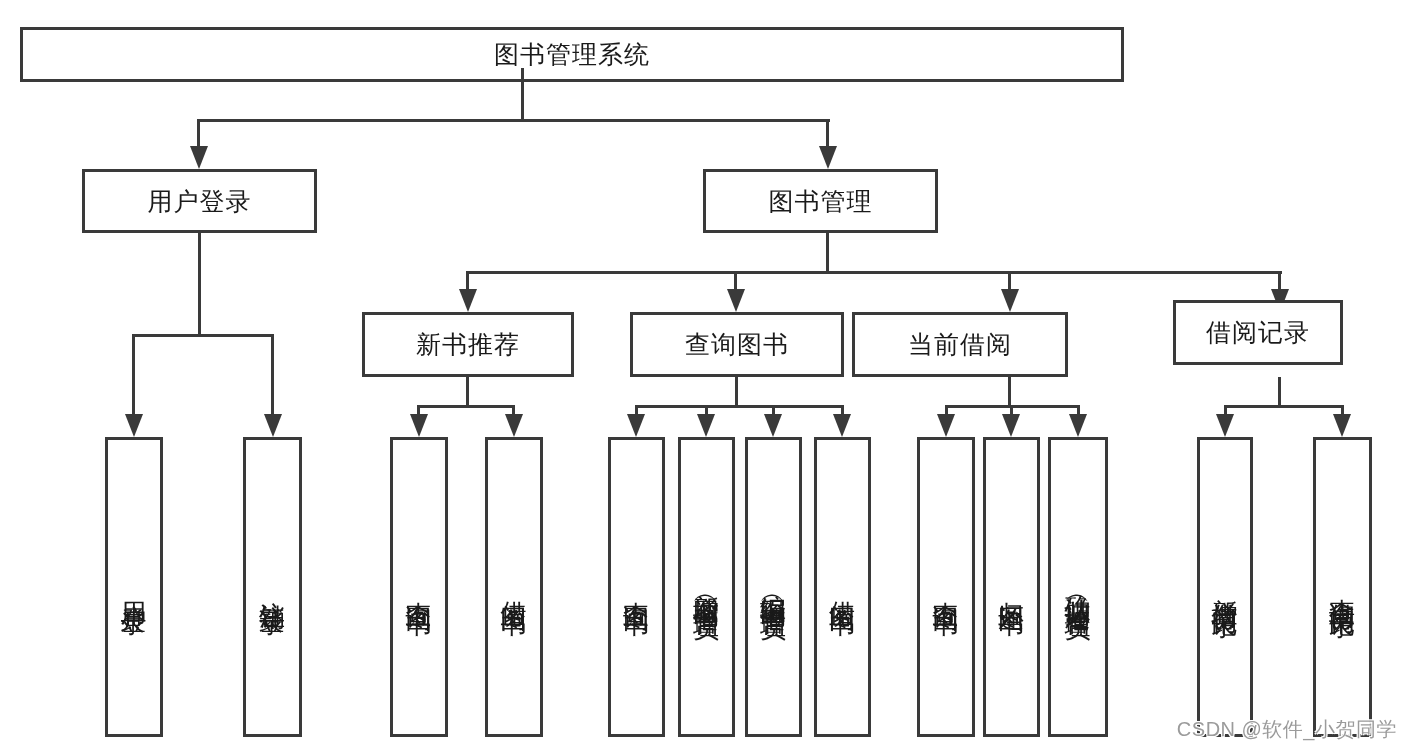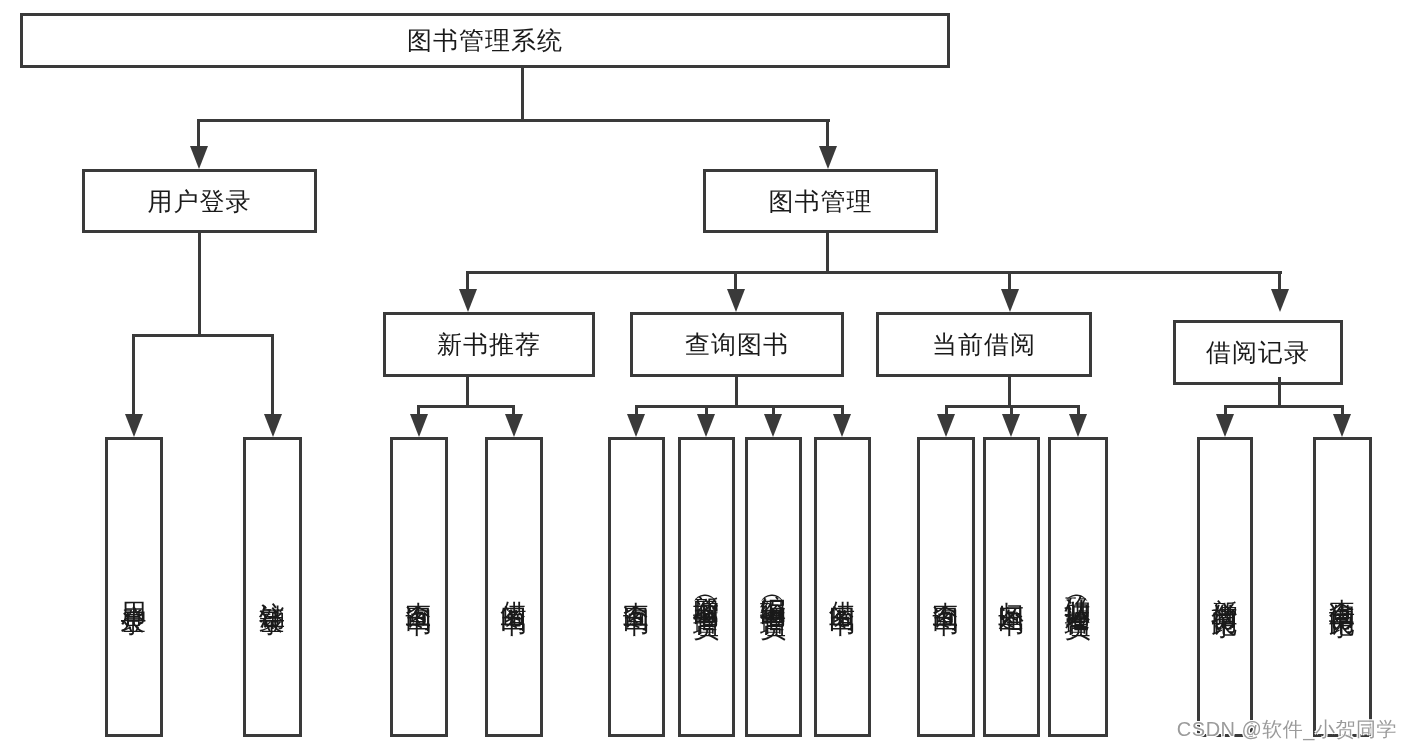--- a/index.html
+++ b/index.html
@@ -31,21 +31,21 @@
     position:absolute; right:8px; bottom:4px;
     color:#9b9b9b; font-size:20px; letter-spacing:0.5px;
     text-shadow:1px 1px 0 #ffffff,-1px -1px 0 #ffffff,1px -1px 0 #ffffff,-1px 1px 0 #ffffff;
   }
 </style>
 </head>
 <body>
 
 <div class="canvas">
 
-  <div class="node" style="left:20px;top:13px;width:930px;height:55px">图书管理系统</div>
+  <div class="node" style="left:20px;top:27px;width:1104px;height:55px">图书管理系统</div>
 
   <div class="vline" style="left:521px;top:68px;width:3px;height:52px"></div>
   <div class="hline" style="left:197px;top:119px;width:633px;height:3px"></div>
   <div class="vline" style="left:197px;top:119px;width:3px;height:28px"></div>
   <div class="arrow" style="left:190px;top:146px"></div>
   <div class="vline" style="left:826px;top:119px;width:3px;height:28px"></div>
   <div class="arrow" style="left:819px;top:146px"></div>
 
   <div class="node" style="left:82px;top:169px;width:235px;height:64px">用户登录</div>
   <div class="node" style="left:703px;top:169px;width:235px;height:64px">图书管理</div>
@@ -61,24 +61,24 @@
   <div class="hline" style="left:466px;top:271px;width:816px;height:3px"></div>
   <div class="vline" style="left:466px;top:271px;width:3px;height:18px"></div>
   <div class="arrow" style="left:459px;top:289px"></div>
   <div class="vline" style="left:734px;top:271px;width:3px;height:18px"></div>
   <div class="arrow" style="left:727px;top:289px"></div>
   <div class="vline" style="left:1008px;top:271px;width:3px;height:18px"></div>
   <div class="arrow" style="left:1001px;top:289px"></div>
   <div class="vline" style="left:1278px;top:271px;width:3px;height:18px"></div>
   <div class="arrow" style="left:1271px;top:289px"></div>
 
-  <div class="node" style="left:383px;top:312px;width:212px;height:65px">新书推荐</div>
+  <div class="node" style="left:362px;top:312px;width:212px;height:65px">新书推荐</div>
   <div class="node" style="left:630px;top:312px;width:214px;height:65px">查询图书</div>
-  <div class="node" style="left:876px;top:312px;width:216px;height:65px">当前借阅</div>
-  <div class="node" style="left:1173px;top:320px;width:170px;height:65px">借阅记录</div>
+  <div class="node" style="left:852px;top:312px;width:216px;height:65px">当前借阅</div>
+  <div class="node" style="left:1173px;top:300px;width:170px;height:65px">借阅记录</div>
 
   <div class="vline" style="left:466px;top:377px;width:3px;height:30px"></div>
   <div class="hline" style="left:417px;top:405px;width:98px;height:3px"></div>
   <div class="vline" style="left:417px;top:405px;width:3px;height:9px"></div>
   <div class="arrow" style="left:410px;top:414px"></div>
   <div class="vline" style="left:512px;top:405px;width:3px;height:9px"></div>
   <div class="arrow" style="left:505px;top:414px"></div>
 
   <div class="vline" style="left:735px;top:377px;width:3px;height:30px"></div>
   <div class="hline" style="left:635px;top:405px;width:209px;height:3px"></div>

